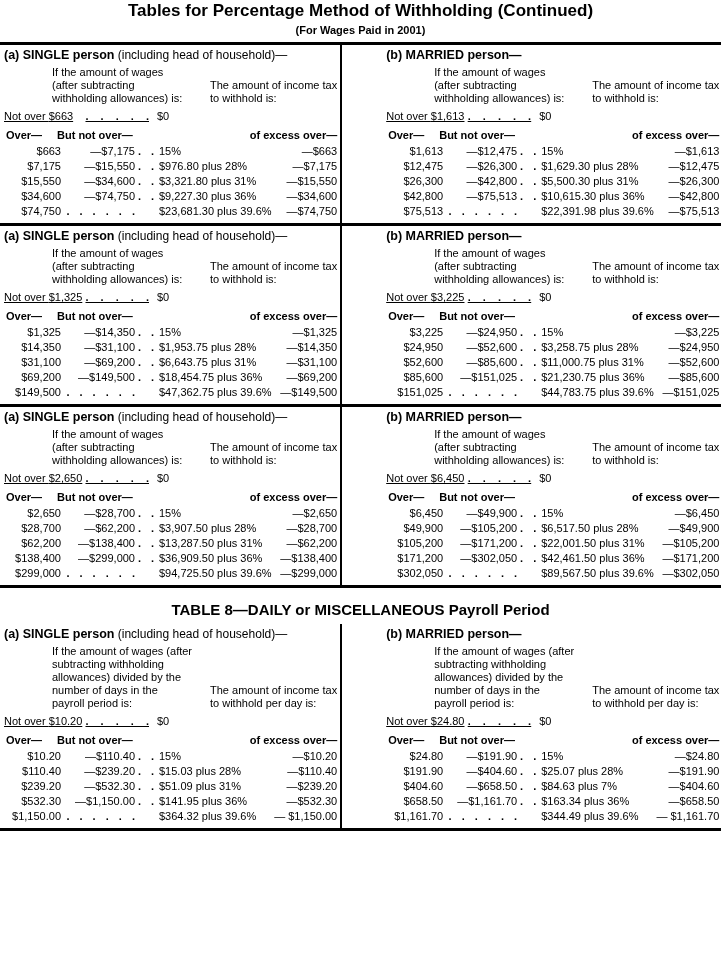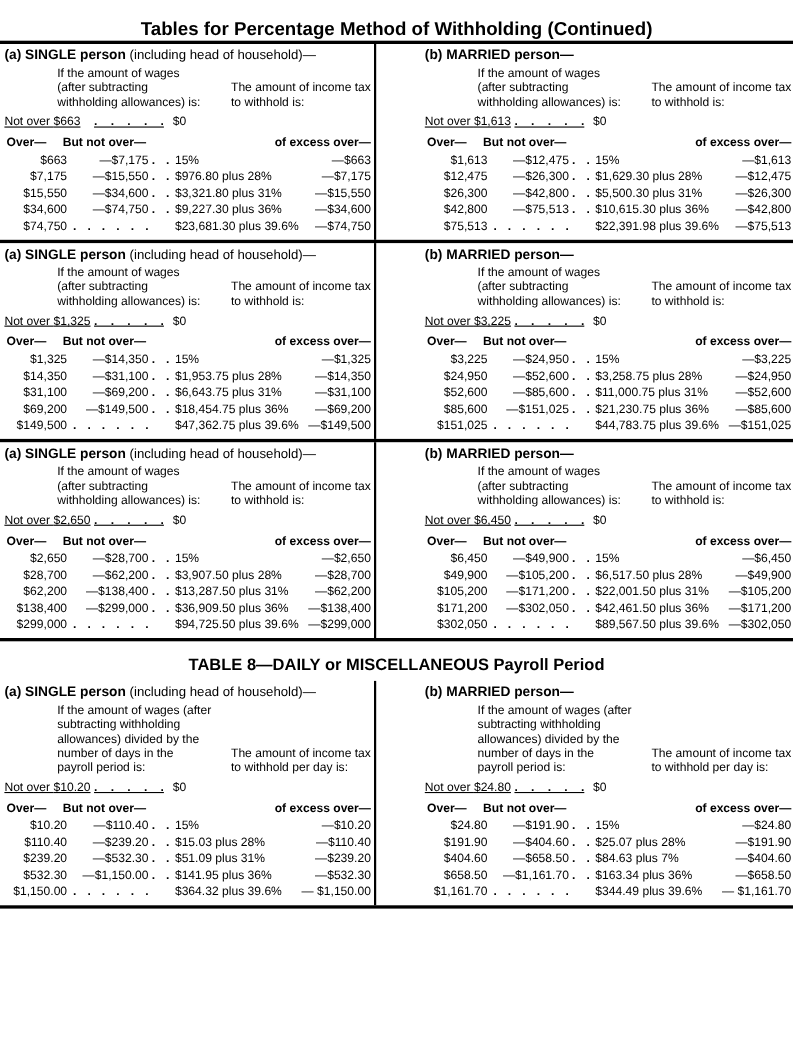--- a/index.html
+++ b/index.html
@@ -2,21 +2,21 @@
 <html><head>
 <meta charset="utf-8">
 <style>
   * { margin:0; padding:0; box-sizing:border-box; }
   html,body { background:#fff; }
   body {
     width:721px; height:963px; overflow:hidden;
     font-family:"Liberation Sans", sans-serif;
     color:#000;
   }
-  .page-header { text-align:center; padding-top:17px; }
+  .page-header { text-align:center; padding-top:1px; }
   .main-title { font-size:17px; font-weight:bold; line-height:20px; }
   .sub-title  { font-size:11px; font-weight:bold; line-height:14px; margin-top:2px; margin-bottom:5px; }
   .top-rule   { height:3px; background:#000; width:100%; }
 
   .table-title {
     text-align:center; font-size:15px; font-weight:bold;
     margin:13px 0 5px 0; line-height:18px;
   }
   .panels { display:flex; border-bottom:3px solid #000; align-items:stretch;gap:24px; }
   .panel  { width:50%; padding:2px 3px 4px 4px; }
@@ -46,20 +46,21 @@
   .c-bno.leader-long { text-align:right; }
   .c-lead   { width:22px; text-align:center; }
   .c-tax    { flex:1; padding-left:2px; white-space:nowrap; }
   .c-excess { text-align:right; white-space:nowrap; }
 </style>
 </head>
 <body>
 
 <div class="page-header">
   <div class="main-title">Tables for Percentage Method of Withholding (Continued)</div>
+  <div class="sub-title">(For Wages Paid in 2001)</div>
 </div>
 <div class="top-rule"></div>
 
 <main id="tables-root">
   <section class="table-section">
     <div class="panels">
       <div class="panel" data-panel="single">
   <div class="sec-heading"><b>(a) SINGLE person</b><span> (including head of household)—</span></div>
   <div class="cap-row">
     <div class="cap-wages">If the amount of wages

